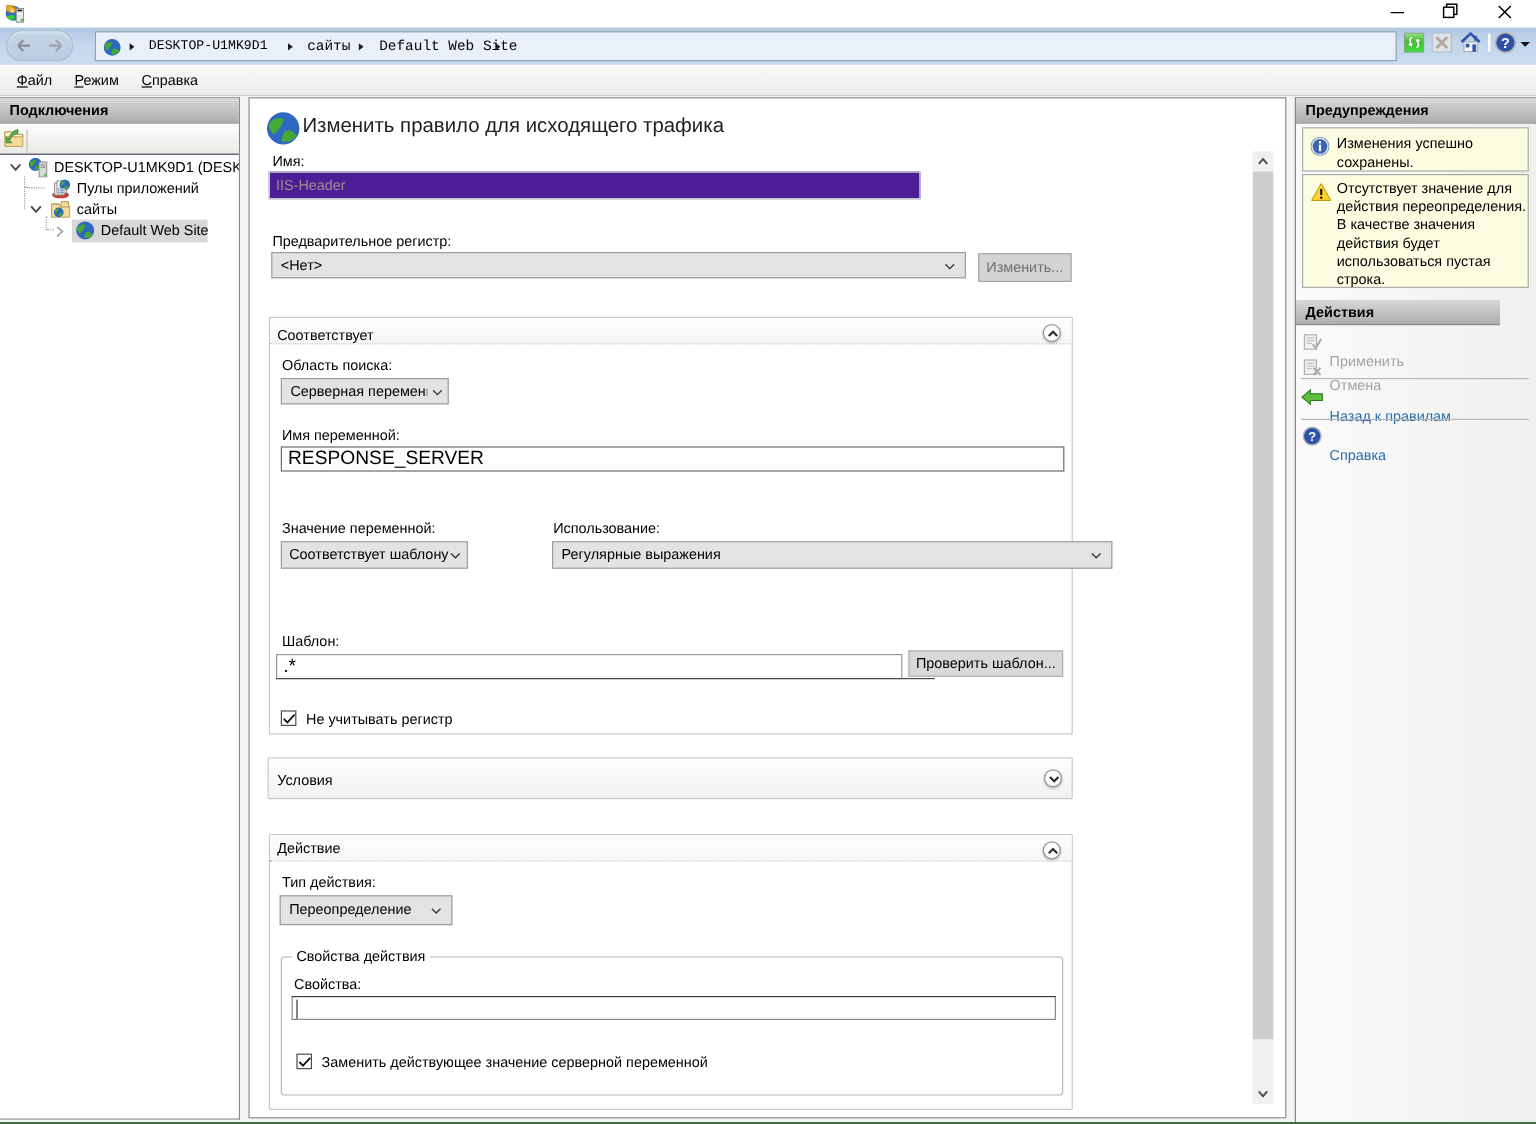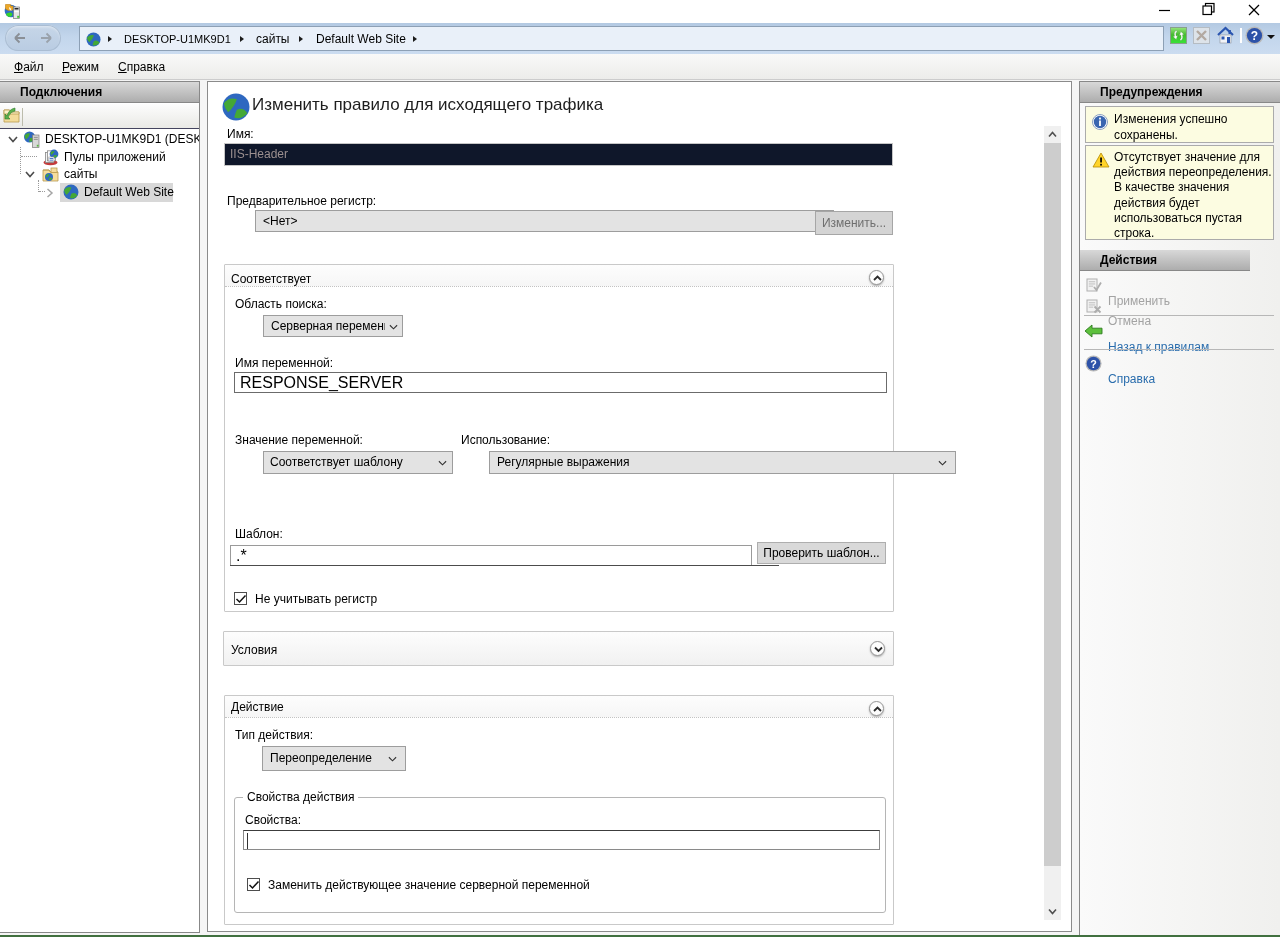--- a/index.html
+++ b/index.html
@@ -7,45 +7,45 @@
 body { position:relative; background:#f5f5f5; }
 .abs { position:absolute; }
 
 
 #titlebar { left:0; top:0; width:1280px; height:23px; background:#ffffff; }
 #titlebar .ttext { position:absolute; left:25px; top:23px; font-size:11.5px; color:#000;text-align:center; }
 
 
 #addrbar { left:0; top:23px; width:1280px; height:31px; background:linear-gradient(#b3c9e2,#c3d6ec 45%,#cbdcf0); }
 #addrbox { position:absolute; left:79px; top:3px; width:1085px; height:25px; background:#e9f0f9; border:1px solid #8da0b5; }
-.crumbtext { position:absolute; top:5px; font-size:12px; color:#000; }
+.crumbtext { position:absolute; top:5px; font-size:12px; color:#000;font-family:Liberation Mono, monospace; }
 .crumbarrow { position:absolute; top:9px; width:0; height:0; border-left:4.5px solid #1b1b1b; border-top:3.5px solid transparent; border-bottom:3.5px solid transparent; }
 
 
 #navpill { position:absolute; left:5px; top:2px; width:56px; height:26px; background:linear-gradient(#c6d6e8,#b9cce2); border-radius:13px; box-shadow: inset 0 0 0 1px #aabdd3, inset 0 2px 3px rgba(255,255,255,.5); }
 
 
 #menubar { left:0; top:54px; width:1280px; height:26px; background:linear-gradient(#f9f9f8,#ececea); border-bottom:1px solid #ccc; }
 .menuitem { position:absolute; top:6px; font-size:12px; color:#000; }
 .menuitem u { text-decoration:underline; }
 
 
 #leftpanel { left:0; top:81px; width:200px; height:852px; background:#fff; border-right:1px solid #888; border-top:1px solid #888; border-bottom:1px solid #888; overflow:hidden; }
-.panelhdr { background:linear-gradient(#d8d8d8,#adadad); border-bottom:1px solid #888; height:21px; font-size:12px; font-weight:bold; color:#000; padding:3px 0 0 20px; }
+.panelhdr { background:linear-gradient(#d8d8d8,#adadad); border-bottom:1px solid #888; height:21px; font-size:12px; font-weight:bold; color:#000; padding:3px 0 0 8px; }
 #lefttoolbar { position:absolute; left:0; top:22px; width:199px; height:25px; background:linear-gradient(#fdfdfd,#e9e9e5); border-bottom:1px solid #44445e; }
 #lefttree { position:absolute; left:0; top:48px; width:199px; bottom:0; background:#fff; font-size:12px; }
 .trow { position:absolute; height:18px; line-height:18px; white-space:nowrap; }
 
 
 #mainpanel { left:207px; top:81px; width:865px; height:851px; background:#fff; border:1px solid #8b8b8b; }
 .lbl { position:absolute; font-size:12px; color:#000; white-space:nowrap; }
 .inp { position:absolute; font-size:12px; }
 .section { position:absolute; border:1px solid #c9c9c9; border-radius:1px; background:#fff; }
 .collbtn { position:absolute; width:15px; height:15px; border:1px solid #989898; border-radius:50%; background:#fdfdfd; box-shadow:0 1px 2px rgba(0,0,0,.3); }
-.combo { position:absolute; background:#e3e3e3; border:1px solid #9d9d9d; font-size:12px; color:#000;margin-left:29px; }
+.combo { position:absolute; background:#e3e3e3; border:1px solid #9d9d9d; font-size:12px; color:#000; }
 .combo .ct { position:absolute; left:7px; top:3px; white-space:nowrap; }
 .chev { position:absolute; width:9px; height:9px; }
 .btn { position:absolute; background:#d9d9d9; border:1px solid #aeaeae; font-size:12px; color:#838383; text-align:center; }
 .txtin { position:absolute; background:#fff; border:1px solid #6b6b6b; font-size:16px; color:#000; }
 .cb { position:absolute; width:13px; height:13px; background:#fff; border:1px solid #4d4d4d; }
 
 
 #rightpanel { left:1079px; top:81px; width:201px; height:854px; background:linear-gradient(90deg,#fafafa,#f0f0ee); border-left:1px solid #888; border-top:1px solid #888; }
 .warnbox { position:absolute; left:5px; width:189px; background:#fcfce1; border:1px solid #ababab; font-size:12px; }
 .ritem { position:absolute; font-size:12px; white-space:nowrap;margin-top:15px; }
@@ -219,21 +219,21 @@
 
 <div class="abs" id="mainpanel"></div>
 <svg class="abs" style="left:222px;top:93px" width="28" height="28" viewBox="0 0 16 16">
   <circle cx="8" cy="8" r="7.7" fill="#2e68c0"></circle>
   <path d="M1 6 Q4 2 8.5 3.5 Q7 8 3.5 11 Q1.5 9 1 6Z" fill="#44a836"></path>
   <path d="M8.5 9.5 Q12 8 14.5 11.5 Q11 15.5 7 14 Q7.5 11.5 8.5 9.5Z" fill="#44a836"></path>
 </svg>
 <div class="lbl" style="left:252px;top:95px;font-size:17px;color:#1e1e1e">Изменить правило для исходящего трафика</div>
 
 <div class="lbl" style="left:227px;top:127px">Имя:</div>
-<div class="inp" style="left:224px;top:143px;width:669px;height:23px;background:#0f172a;border:1px solid #c6c6c6;color:#9b8f8f;line-height:21px;padding-left:5px">IIS-Header</div>
+<div class="inp" style="left:224px;top:143px;width:543px;height:23px;background:#4c1d95;border:1px solid #c6c6c6;color:#9b8f8f;line-height:21px;padding-left:5px">IIS-Header</div>
 
 <div class="lbl" style="left:227px;top:194px">Предварительное регистр:</div>
 <div class="combo" style="left:226px;top:210px;width:579px;height:22px">
   <span class="ct">&lt;Нет&gt;</span>
   <svg class="chev" style="right:8px;top:7px" width="10" height="8" viewBox="0 0 10 8">
       <path d="M1 1.5 L5 5.5 L9 1.5" fill="none" stroke="#333" stroke-width="1.2"></path>
     </svg>
 </div>
 <div class="btn" style="left:815px;top:211px;width:78px;height:24px;line-height:22px;color:#6f6f6f;background:#d4d4d4;border-color:#a6a6a6">Изменить...</div>
 
@@ -248,21 +248,21 @@
 <div class="lbl" style="left:235px;top:297px">Область поиска:</div>
 <div class="combo" style="left:234px;top:315px;width:140px;height:22px">
   <span class="ct" style="width:114px;overflow:hidden">Серверная переменн</span>
   <svg class="chev" style="right:4px;top:7px" width="10" height="8" viewBox="0 0 10 8">
       <path d="M1 1.5 L5 5.5 L9 1.5" fill="none" stroke="#333" stroke-width="1.2"></path>
     </svg>
 </div>
 <div class="lbl" style="left:235px;top:356px">Имя переменной:</div>
 <div class="txtin" style="left:234px;top:372px;width:653px;height:21px;line-height:19px;padding-left:5px">RESPONSE_SERVER</div>
 <div class="lbl" style="left:235px;top:433px">Значение переменной:</div>
-<div class="combo" style="left:234px;top:451px;width:190px;height:23px">
+<div class="combo" style="left:234px;top:451px;width:156px;height:23px">
   <span class="ct" style="left:6px">Соответствует шаблону</span>
   <svg class="chev" style="right:5px;top:7px" width="10" height="8" viewBox="0 0 10 8">
       <path d="M1 1.5 L5 5.5 L9 1.5" fill="none" stroke="#333" stroke-width="1.2"></path>
     </svg>
 </div>
 <div class="lbl" style="left:461px;top:433px">Использование:</div>
 <div class="combo" style="left:460px;top:451px;width:467px;height:23px">
   <span class="ct">Регулярные выражения</span>
   <svg class="chev" style="right:8px;top:7px" width="10" height="8" viewBox="0 0 10 8">
       <path d="M1 1.5 L5 5.5 L9 1.5" fill="none" stroke="#333" stroke-width="1.2"></path>

